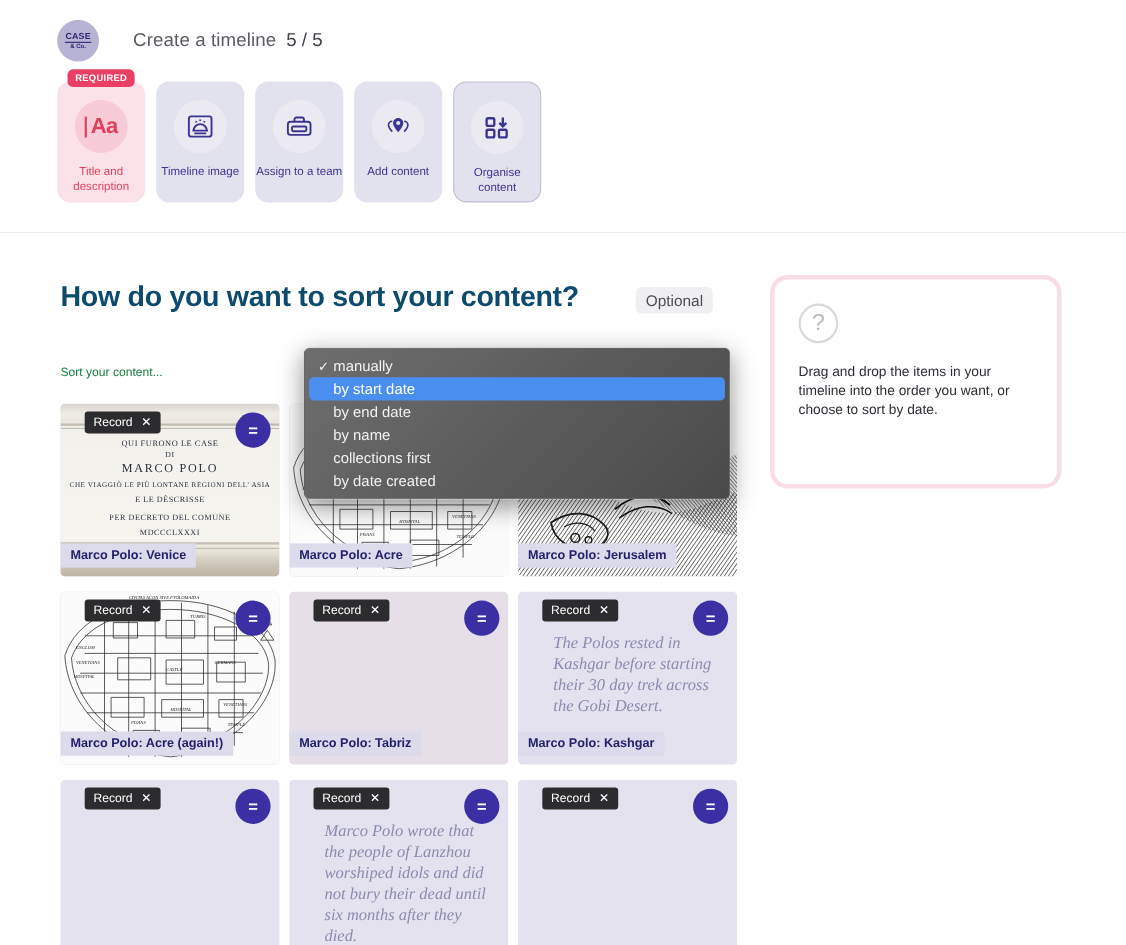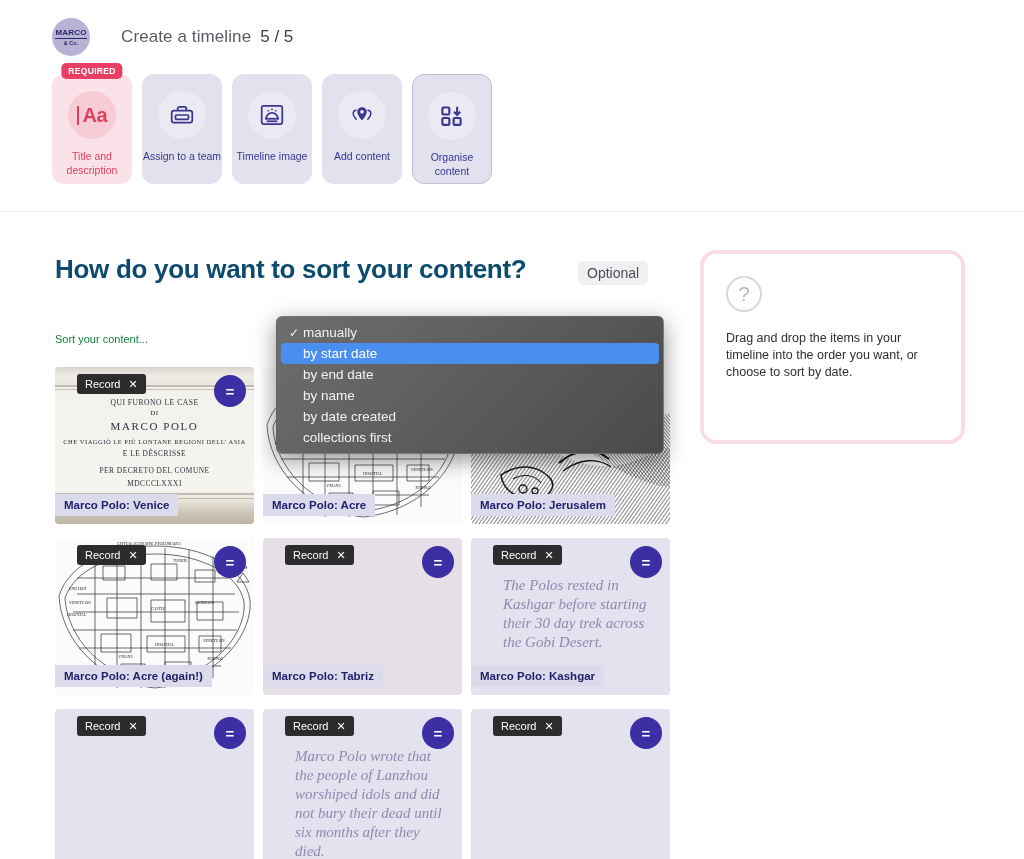--- a/index.html
+++ b/index.html
@@ -167,64 +167,64 @@
   .dd-item.selected { background: #4a8ff0; color: #fff; }
 </style>
 </head>
 <body>
 
 <div id="root">
 
   <div class="header">
     <div class="header-top">
       <div class="logo">
-        <div class="logo-demo">MARCO</div>
+        <div class="logo-demo">CASE</div>
         <div class="logo-co">&amp; Co.</div>
       </div>
       <div class="header-title">Create a timeline</div>
       <div class="header-count">5 / 5</div>
     </div>
 
     <div class="steps">
 
       <div class="step required">
         <div class="step-badge">REQUIRED</div>
         <div class="step-iconwrap">
           <div class="aa-icon">
             <div class="aa-bar"></div>
               <div class="aa-text">Aa</div>
           </div>
         </div>
         <div class="step-label">Title and description</div>
-      </div>
-
-      <div class="step">
-        <div class="step-iconwrap">
-          <svg width="26" height="26" viewBox="0 0 24 24" fill="none" stroke="#3b3591" stroke-width="1.6">
-            <rect x="2.5" y="8" width="19" height="11" rx="2.2"></rect>
-            <path d="M8 8V6.2a1.7 1.7 0 0 1 1.7-1.7h4.6A1.7 1.7 0 0 1 16 6.2V8"></path>
-            <rect x="6" y="12" width="12" height="4" rx="1"></rect>
-          </svg>
-        </div>
-        <div class="step-label">Assign to a team</div>
       </div>
 
       <div class="step">
         <div class="step-iconwrap">
           <svg width="26" height="26" viewBox="0 0 24 24" fill="none" stroke="#3b3591" stroke-width="1.6">
             <rect x="2.5" y="3.5" width="19" height="17" rx="2"></rect>
             <path d="M6.5 15.5a5.5 5.5 0 0 1 11 0"></path>
             <line x1="5.5" y1="15.5" x2="18.5" y2="15.5"></line>
             <line x1="7" y1="17.8" x2="17" y2="17.8"></line>
             <line x1="12" y1="6.2" x2="12" y2="7.4"></line>
             <line x1="8.2" y1="7.6" x2="8.9" y2="8.5"></line>
             <line x1="15.8" y1="7.6" x2="15.1" y2="8.5"></line>
           </svg>
         </div>
         <div class="step-label">Timeline image</div>
+      </div>
+
+      <div class="step">
+        <div class="step-iconwrap">
+          <svg width="26" height="26" viewBox="0 0 24 24" fill="none" stroke="#3b3591" stroke-width="1.6">
+            <rect x="2.5" y="8" width="19" height="11" rx="2.2"></rect>
+            <path d="M8 8V6.2a1.7 1.7 0 0 1 1.7-1.7h4.6A1.7 1.7 0 0 1 16 6.2V8"></path>
+            <rect x="6" y="12" width="12" height="4" rx="1"></rect>
+          </svg>
+        </div>
+        <div class="step-label">Assign to a team</div>
       </div>
 
       <div class="step">
         <div class="step-iconwrap">
           <svg width="28" height="28" viewBox="0 0 28 28" fill="none" stroke="#3b3591" stroke-width="1.5">
             <path d="M14 6.2c-2.6 0-4.7 2.1-4.7 4.7 0 3.4 4.7 8.4 4.7 8.4s4.7-5 4.7-8.4c0-2.6-2.1-4.7-4.7-4.7z" fill="#3b3591" stroke="none"></path>
             <circle cx="14" cy="10.8" r="1.9" fill="#e2e1ee" stroke="none"></circle>
             <path d="M8.6 9.2c-1.9 0-3.4 1.5-3.4 3.4 0 2.5 3.4 6.1 3.4 6.1"></path>
             <path d="M19.4 9.2c1.9 0 3.4 1.5 3.4 3.4 0 2.5-3.4 6.1-3.4 6.1"></path>
           </svg>
@@ -453,21 +453,21 @@
     <div class="dd-item">
       <span class="tick"></span>
       <span>by end date</span>
     </div>
     <div class="dd-item">
       <span class="tick"></span>
       <span>by name</span>
     </div>
     <div class="dd-item">
       <span class="tick"></span>
-      <span>by date created</span>
+      <span>collections first</span>
     </div>
     <div class="dd-item">
       <span class="tick"></span>
-      <span>collections first</span>
+      <span>by date created</span>
     </div>
   </div>
 
 </div>
 
 </body></html>

